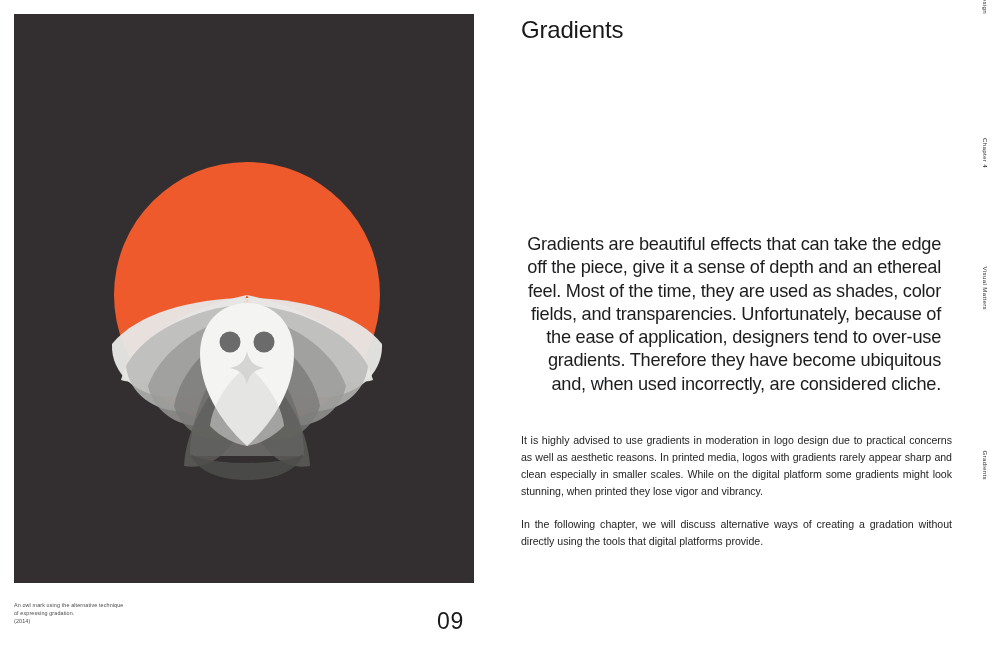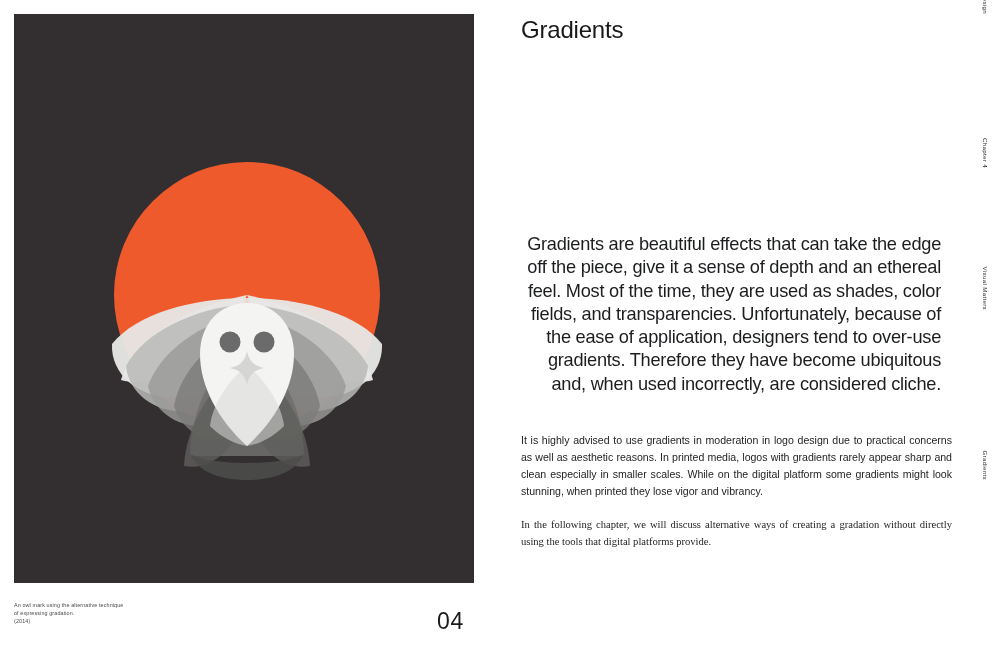--- a/index.html
+++ b/index.html
@@ -102,21 +102,21 @@
   }
   .body-paragraph {
     font-size: 10.6px;
     line-height: 17px;
     letter-spacing: -0.02px;
     color: #232426;
     margin: 0 0 16px 0;
     text-align: justify;
     text-justify: inter-word;
   }
-  .body-paragraph:last-child { margin-bottom: 12px; font-family: Liberation Serif, serif; }
+  .body-paragraph:last-child { margin-bottom: 12px; }
   .body-block-pos { top: 432px; }
 
   
   .vrail {
     position: absolute;
     right: 0;
     top: 0;
     width: 34px;
     height: 648px;
   }
@@ -213,21 +213,21 @@
         </g>
       </svg>
     </div>
 
     <div class="caption">
       <span class="cap-line">An owl mark using the alternative technique</span>
       <span class="cap-line">of expressing gradation.</span>
       <span class="cap-line">(2014)</span>
     </div>
 
-    <div class="folio folio-left">04</div>
+    <div class="folio folio-left">09</div>
   </div>
 
   <div class="page-right">
 
     <h1 class="chapter-title">Gradients</h1>
 
     <p class="lead-paragraph">Gradients are beautiful effects that can take the edge off the piece, give it a sense of depth and an ethereal feel. Most of the time, they are used as shades, color fields, and transparencies. Unfortunately, because of the ease of application, designers tend to over-use gradients. Therefore they have become ubiquitous and, when used incorrectly, are considered cliche.</p>
 
     <div class="body-block body-block-pos">
       <p class="body-paragraph">It is highly advised to use gradients in moderation in logo design due to practical concerns as well as aesthetic reasons. In printed media, logos with gradients rarely appear sharp and clean especially in smaller scales. While on the digital platform some gradients might look stunning, when printed they lose vigor and vibrancy.</p>

